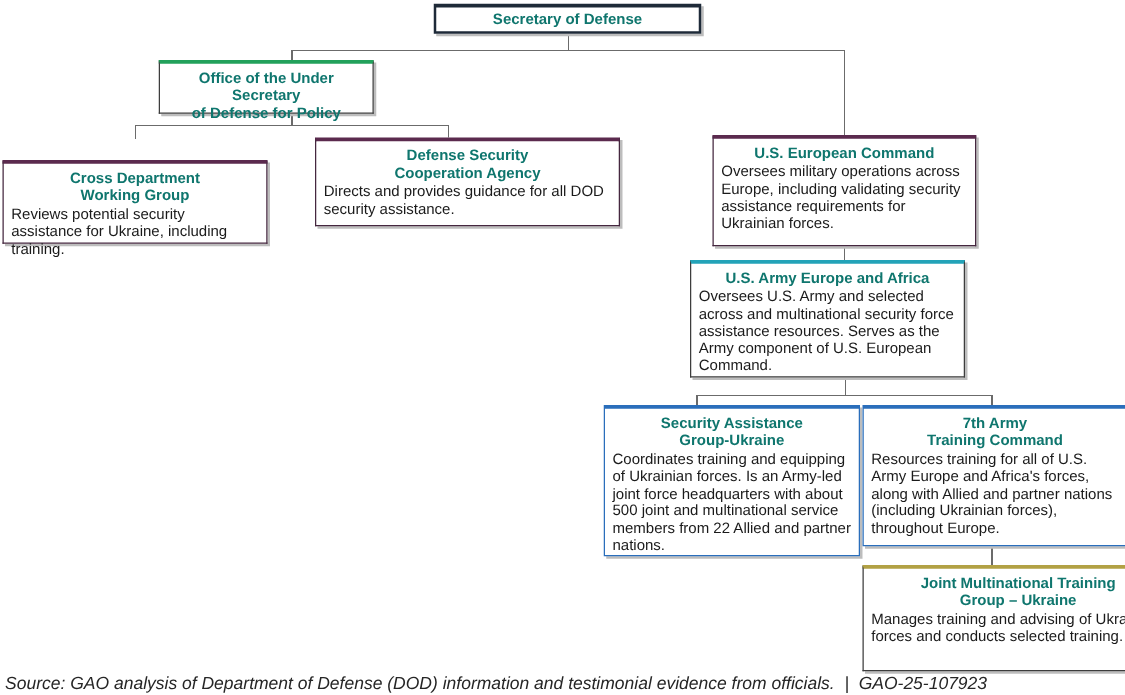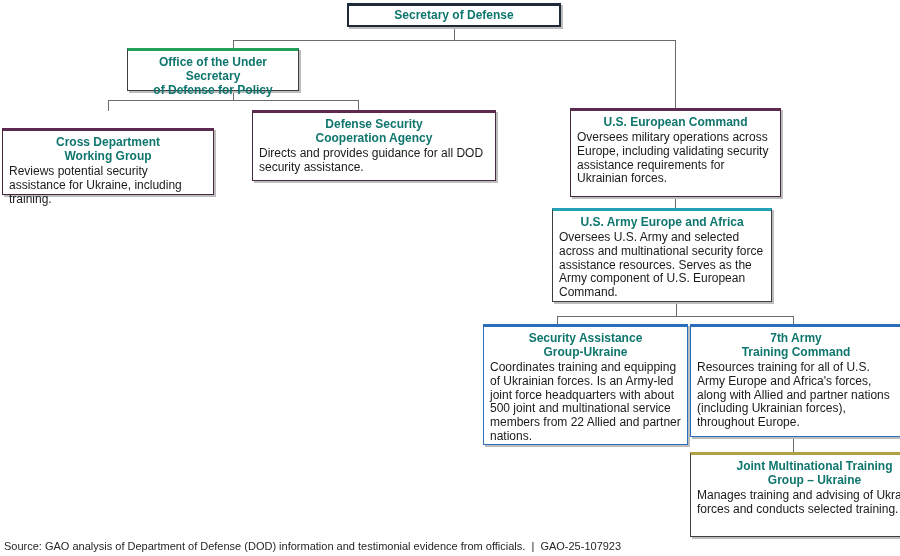--- a/index.html
+++ b/index.html
@@ -41,24 +41,25 @@
     align-items: center;
     justify-content: center;
     border-width: 2px;
     border-top-width: 3px;
   }
   .box.secdef .title { padding: 0; }
   #source-line {
     position: absolute;
     left: 4px;
     top: 540px;
-    font-size: 11px;
+    font-size: 14px;
     line-height: 13px;
     color: #262626;
     white-space: pre;
+    font-style: italic;
   }
 </style>
 </head>
 <body>
 
 <div id="canvas">
 
   <svg class="connectors" width="900" height="556">
     <g stroke="#6b6b6b" stroke-width="1" shape-rendering="crispEdges">
       <line x1="454.5" y1="27" x2="454.5" y2="40"></line>

